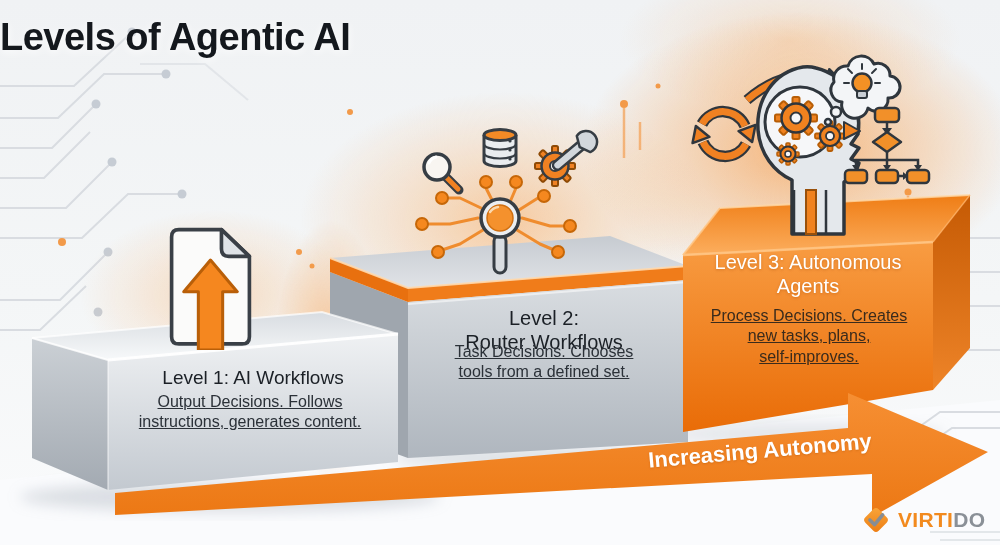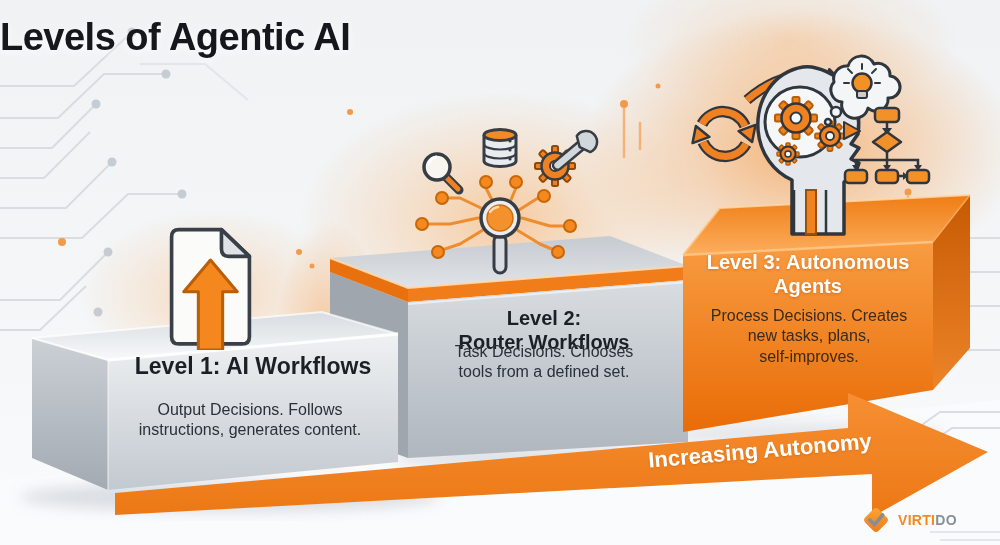--- a/index.html
+++ b/index.html
@@ -9,39 +9,39 @@
     background:linear-gradient(180deg,#F0F2F4 0%,#F4F6F7 55%,#FAFBFC 100%);
   }
   .stage svg{display:block}
   .bg-svg{position:absolute;left:0;top:0;width:1000px;height:545px;}
   .abs{position:absolute;}
   .title{
     left:0;top:16px;width:1000px;text-align:left;
     font-size:38px;font-weight:bold;color:#14181D;letter-spacing:-.5px;
     text-shadow:0 2px 8px rgba(255,255,255,.9);
   }
-  .lvl-head{font-weight:bold;color:#1B2026;text-align:center;white-space:pre-line;line-height:1.22;}
-  .lvl-desc{color:#2B3138;text-align:center;white-space:pre-line;font-size:16px;line-height:1.27;}
-  .l1-head{left:118px;top:352px;width:270px;font-size:23px;}
-  .l1-desc{left:100px;top:400px;width:300px;}
+  .lvl-head{font-weight:normal;color:#1B2026;text-align:center;white-space:pre-line;line-height:1.22;}
+  .lvl-desc{color:#2B3138;text-align:center;white-space:pre-line;font-size:16px;line-height:1.27;text-decoration:underline;}
+  .l1-head{left:118px;top:366px;width:270px;font-size:19px;}
+  .l1-desc{left:100px;top:392px;width:300px;}
   .l2-head{left:415px;top:306px;width:258px;font-size:20px;}
   .l2-desc{left:415px;top:342px;width:258px;}
   .l3-head{left:688px;top:250px;width:240px;font-size:20px;color:#FFFFFF;text-shadow:0 1px 3px rgba(160,70,0,.4);}
   .l3-desc{left:692px;top:306px;width:234px;color:#3A2B1C;}
   .arrow-label{
     left:610px;top:438px;width:300px;text-align:center;
     font-size:22px;font-weight:bold;color:#FFFFFF;
     transform:rotate(-5deg);text-shadow:0 1px 2px rgba(170,80,0,.35);
     white-space:nowrap;
   }
   .icon-doc{left:163px;top:226px;width:95px;height:124px;}
   .icon-l2{left:398px;top:122px;width:215px;height:178px;}
   .icon-l3{left:688px;top:52px;width:255px;height:188px;}
   .logo{left:860px;top:504px;display:flex;align-items:center;gap:6px;}
-  .logo-text{font-size:14px;font-weight:bold;letter-spacing:.3px;}
+  .logo-text{font-size:21px;font-weight:bold;letter-spacing:.3px;}
   .logo-text .p1{color:#F28A1E;}
   .logo-text .p2{color:#8A9097;}
 </style>
 </head>
 <body>
 
 <div class="stage">
 
   <svg class="bg-svg" viewBox="0 0 1000 545">
     <defs>

